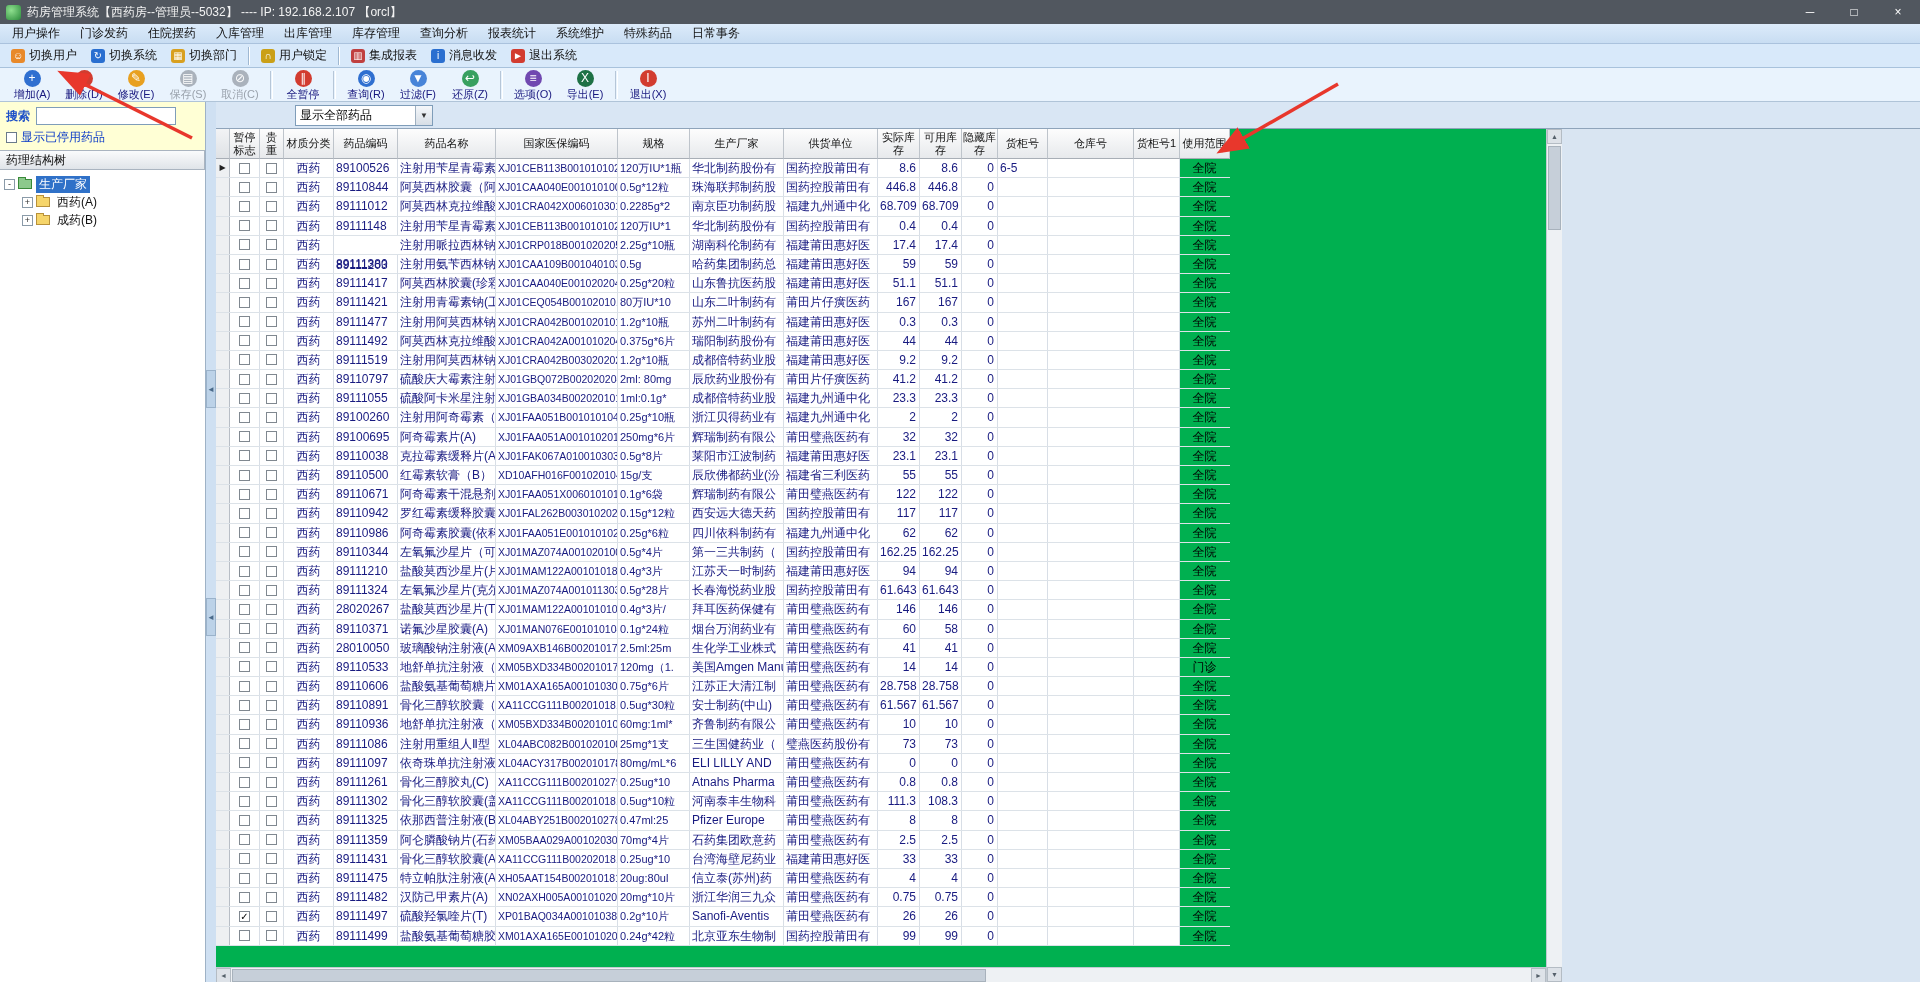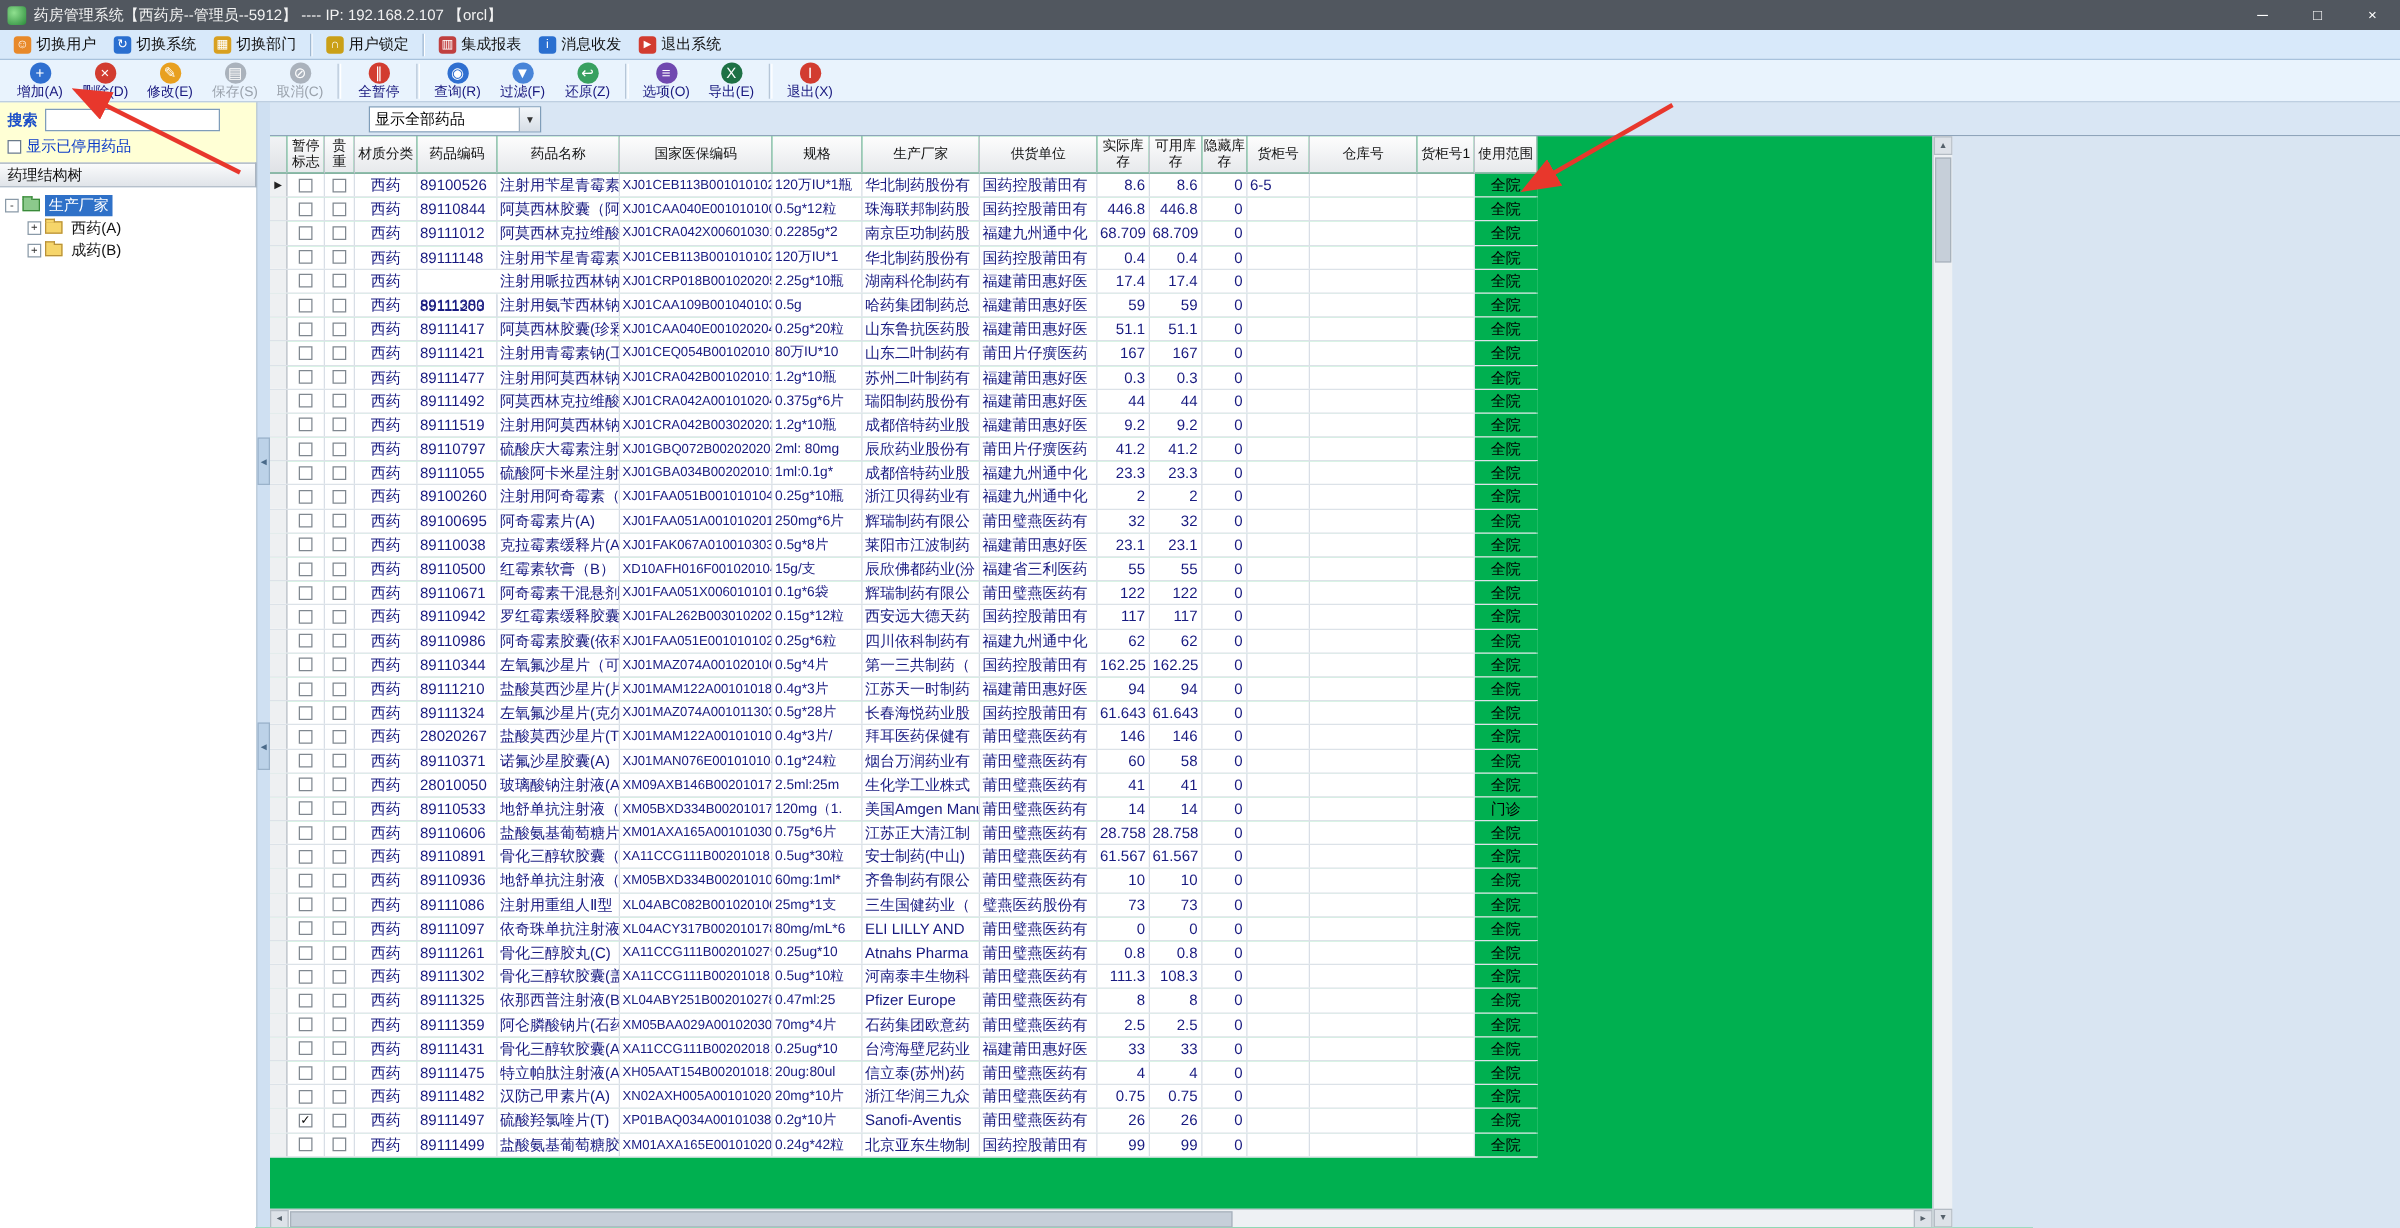--- a/index.html
+++ b/index.html
@@ -103,28 +103,41 @@
   
   .annot { position:absolute; left:0; top:0; width:1920px; height:982px; pointer-events:none; z-index:50; }
 </style>
 </head>
 <body>
 
 <div class="window">
 
   <div class="titlebar">
     <span class="appicon"></span>
-    <span class="titletext">药房管理系统【西药房--管理员--5912】 ---- IP:  192.168.2.107 【orcl】</span>
+    <span class="titletext">药房管理系统【西药房--管理员--5032】 ---- IP:  192.168.2.107 【orcl】</span>
     <div class="winbtns">
       <span class="winbtn">─</span>
       <span class="winbtn">□</span>
       <span class="winbtn">×</span>
     </div>
   </div>
 
+  <div class="menubar" id="menubar">
+      <div class="menu-item">用户操作</div>
+      <div class="menu-item">门诊发药</div>
+      <div class="menu-item">住院摆药</div>
+      <div class="menu-item">入库管理</div>
+      <div class="menu-item">出库管理</div>
+      <div class="menu-item">库存管理</div>
+      <div class="menu-item">查询分析</div>
+      <div class="menu-item">报表统计</div>
+      <div class="menu-item">系统维护</div>
+      <div class="menu-item">特殊药品</div>
+      <div class="menu-item">日常事务</div>
+    </div>
 
   <div class="quickbar" id="quickbar">
       <div class="qitem">
         <span class="qicon" style="background: rgb(232, 137, 42);">☺</span>
         <span class="qlabel">切换用户</span>
       </div>
       <div class="qitem">
         <span class="qicon" style="background: rgb(42, 111, 208);">↻</span>
         <span class="qlabel">切换系统</span>
       </div>

